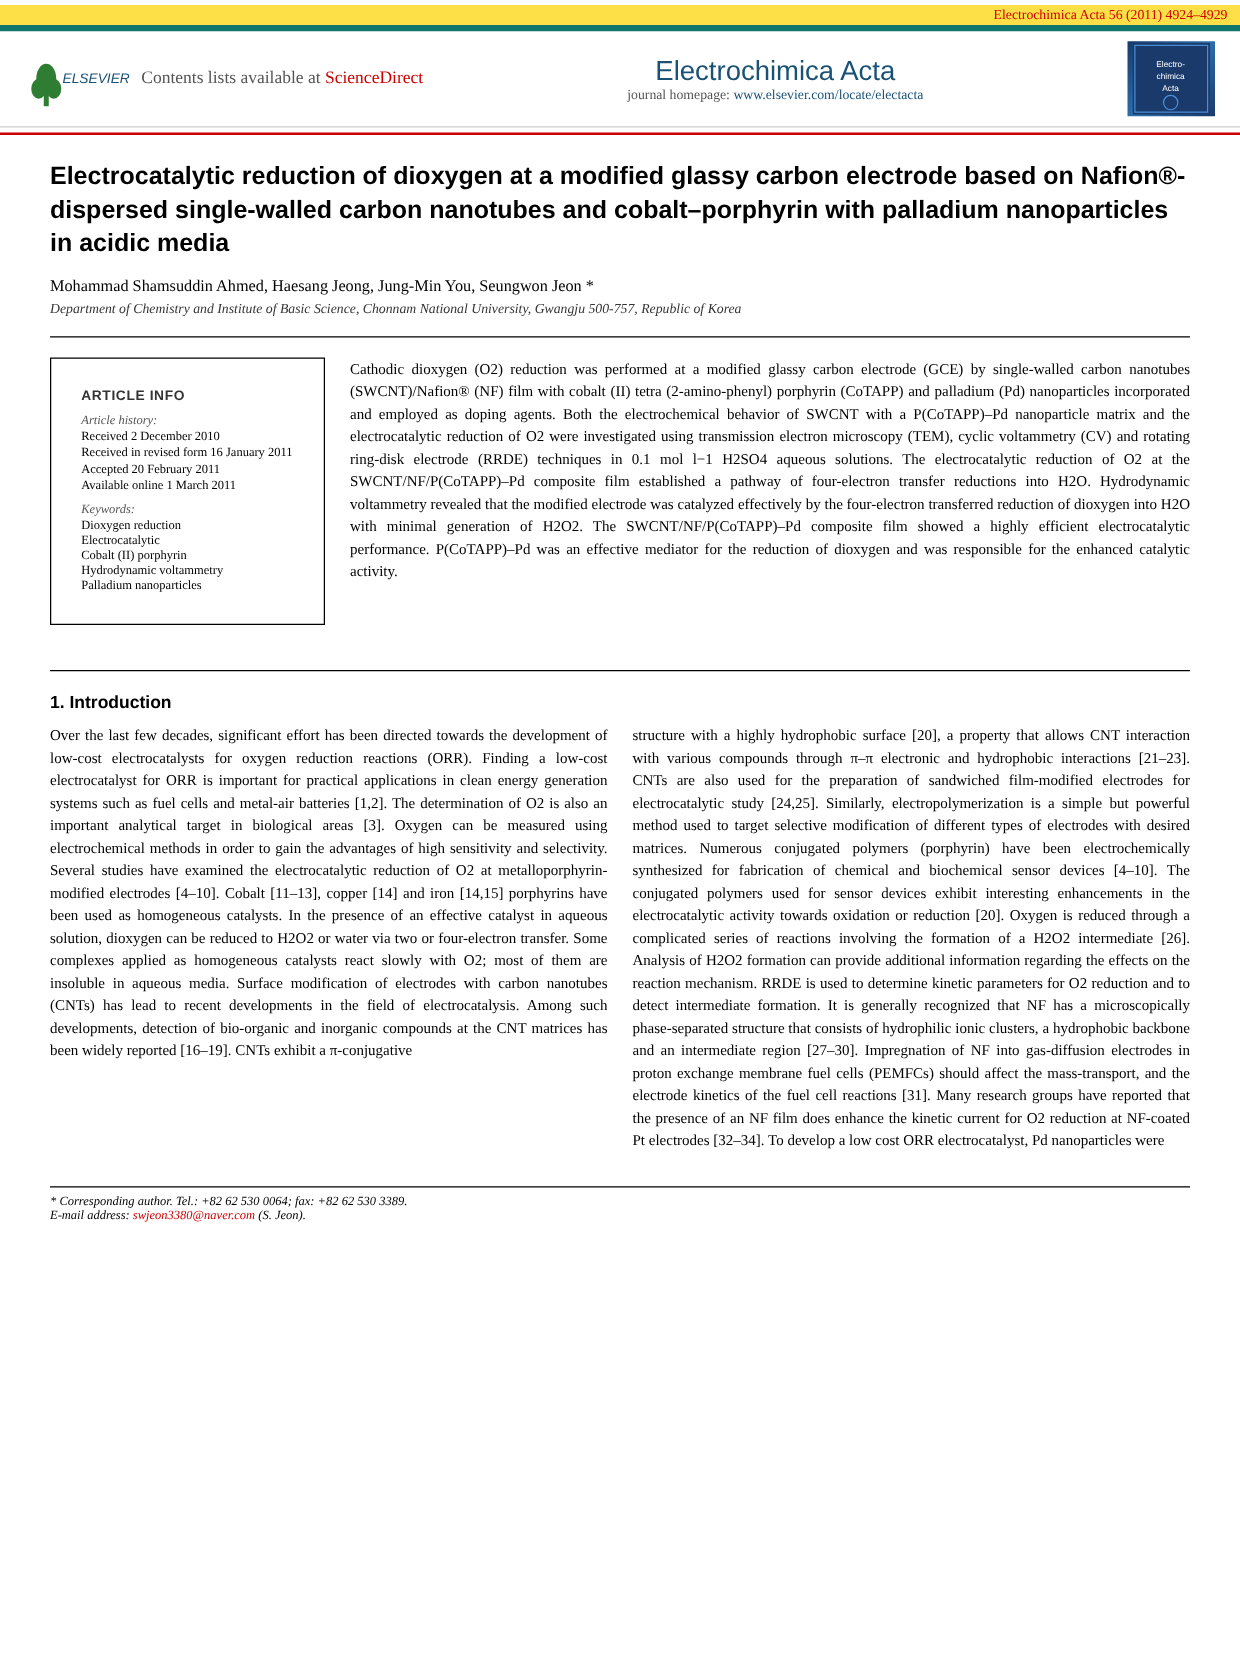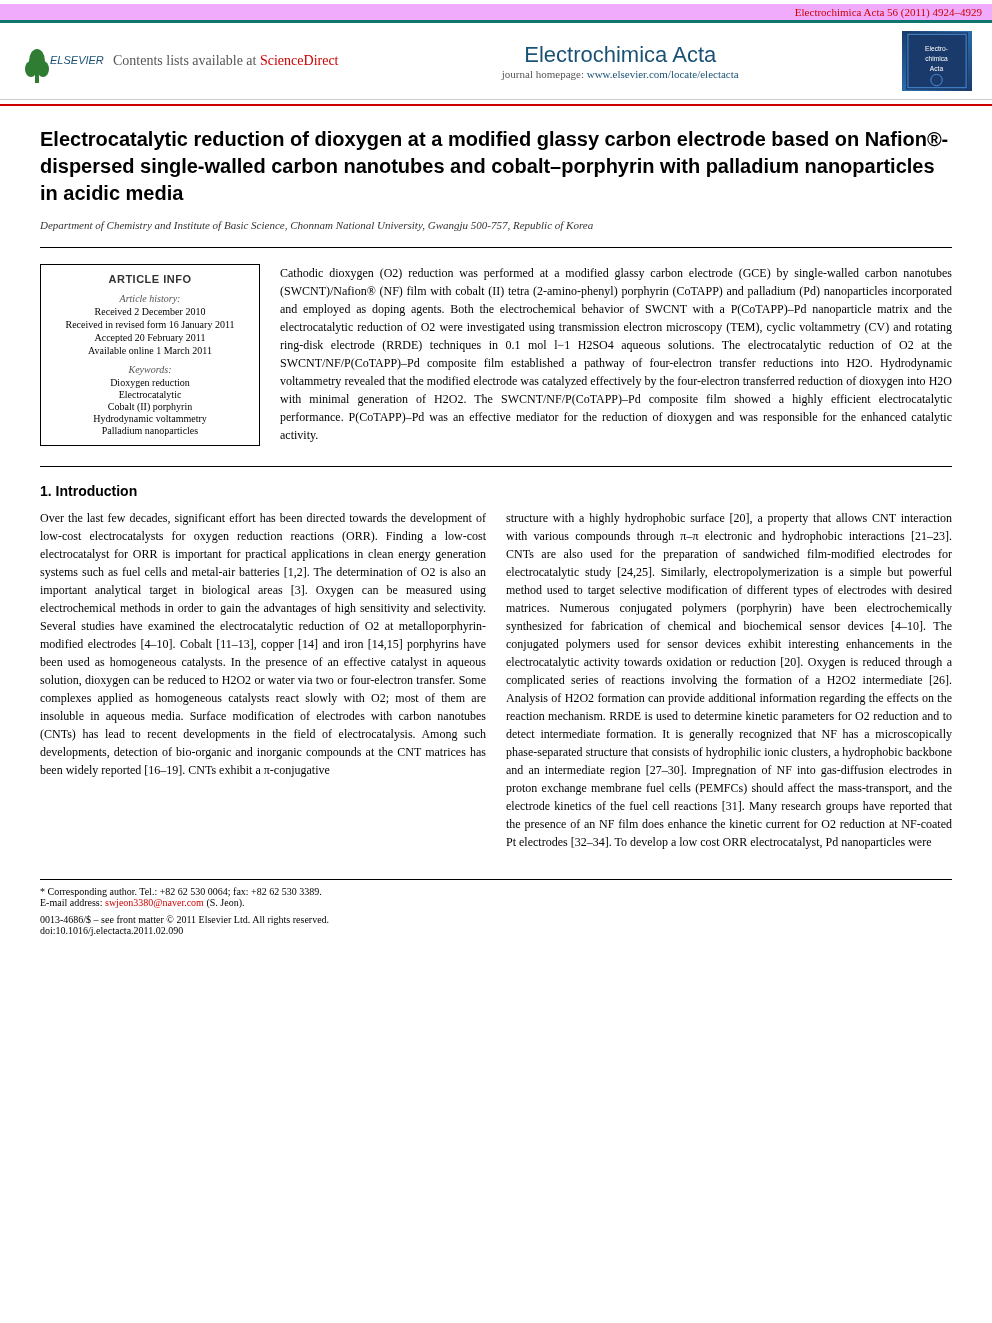--- a/index.html
+++ b/index.html
@@ -11,32 +11,32 @@
       width: 992px;
     }
 
     
     .journal-header {
       border-bottom: 2px solid #c00;
       padding: 4px 0;
       text-align: center;
     }
     .journal-header .top-bar {
-      background: #f0abfc;
+      background: #fde047;
       padding: 2px 10px;
       font-size: 11px;
       color: #c00;
       text-align: right;
     }
     .journal-banner {
       display: flex;
       align-items: center;
       justify-content: space-between;
       padding: 8px 20px;
-      border-top: 3px solid #0f766e;
+      border-top: 5px solid #0f766e;
       border-bottom: 1px solid #ccc;
     }
     .journal-logo-left {
       display: flex;
       align-items: center;
       gap: 8px;
     }
     .science-direct-text {
       font-size: 14px;
       color: #555;
@@ -108,23 +108,22 @@
       width: 220px;
       flex-shrink: 0;
     }
     .right-col {
       flex: 1;
     }
 
     
     .article-info {
       border: 1px solid #000;
-      padding: 8px;
-      margin-bottom: 4px;
-      text-align: center;
+      padding: 24px;
+      margin-bottom: 20px;
     }
     .article-info h3 {
       font-size: 11px;
       font-weight: bold;
       text-transform: uppercase;
       letter-spacing: 0.5px;
       color: #333;
       margin-bottom: 8px;
       font-family: Arial, sans-serif;
     }
@@ -192,20 +191,21 @@
     .body-col {
       flex: 1;
     }
 
     
     .footnote-area {
       border-top: 1px solid #000;
       margin-top: 20px;
       padding-top: 6px;
       font-size: 10px;
+      font-style: italic;
     }
     .doi-area {
       margin-top: 6px;
       font-size: 10px;
     }
   </style>
 </head>
 <body>
 
 <div class="journal-header">
@@ -252,20 +252,23 @@
         <circle cx="32" cy="50" r="6" fill="none" stroke="#4a90d9" stroke-width="1"></circle>
       </svg>
     </div>
   </div>
 </div>
 
 <div class="main-content">
 
   <div class="article-title">Electrocatalytic reduction of dioxygen at a modified glassy carbon electrode based on Nafion®-dispersed single-walled carbon nanotubes and cobalt–porphyrin with palladium nanoparticles in acidic media</div>
 
+  <div class="authors">
+    <span>Mohammad Shamsuddin Ahmed, Haesang Jeong, Jung-Min You, Seungwon Jeon *</span>
+  </div>
 
   <div class="affiliation">Department of Chemistry and Institute of Basic Science, Chonnam National University, Gwangju 500-757, Republic of Korea</div>
 
   <hr class="divider">
 
   <div class="two-col">
 
     <div class="left-col">
       <div class="article-info">
         <h3>ARTICLE INFO</h3>
@@ -313,18 +316,14 @@
 
   <div class="footnote-area">
     <div>* Corresponding author. Tel.: +82 62 530 0064; fax: +82 62 530 3389.</div>
     <div>
       <span>E-mail address:</span>
       <span style="color:#c00;">swjeon3380@naver.com</span>
       <span>(S. Jeon).</span>
     </div>
   </div>
 
-  <div class="doi-area">
-    <div>0013-4686/$ – see front matter © 2011 Elsevier Ltd. All rights reserved.</div>
-    <div>doi:10.1016/j.electacta.2011.02.090</div>
-  </div>
 
 </div>
 
 </body></html>

